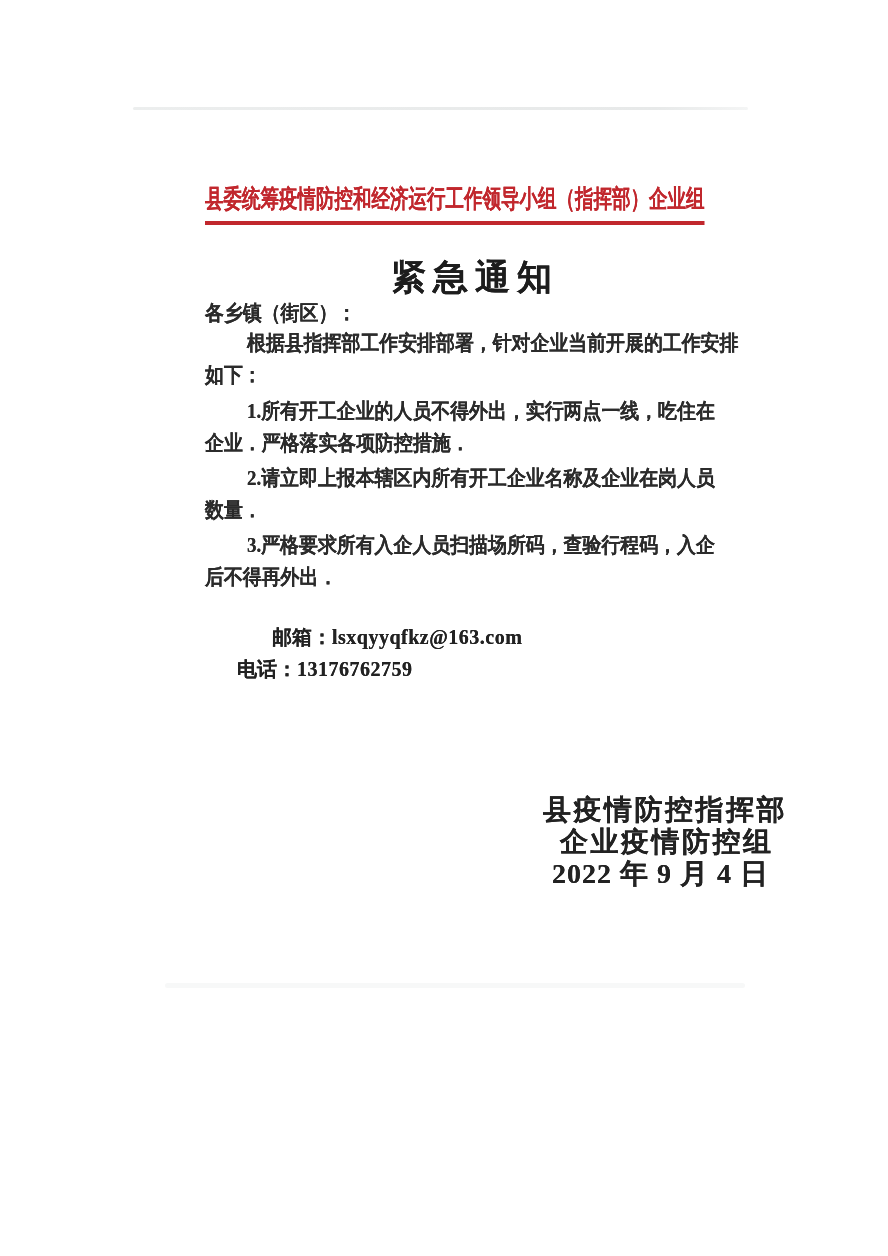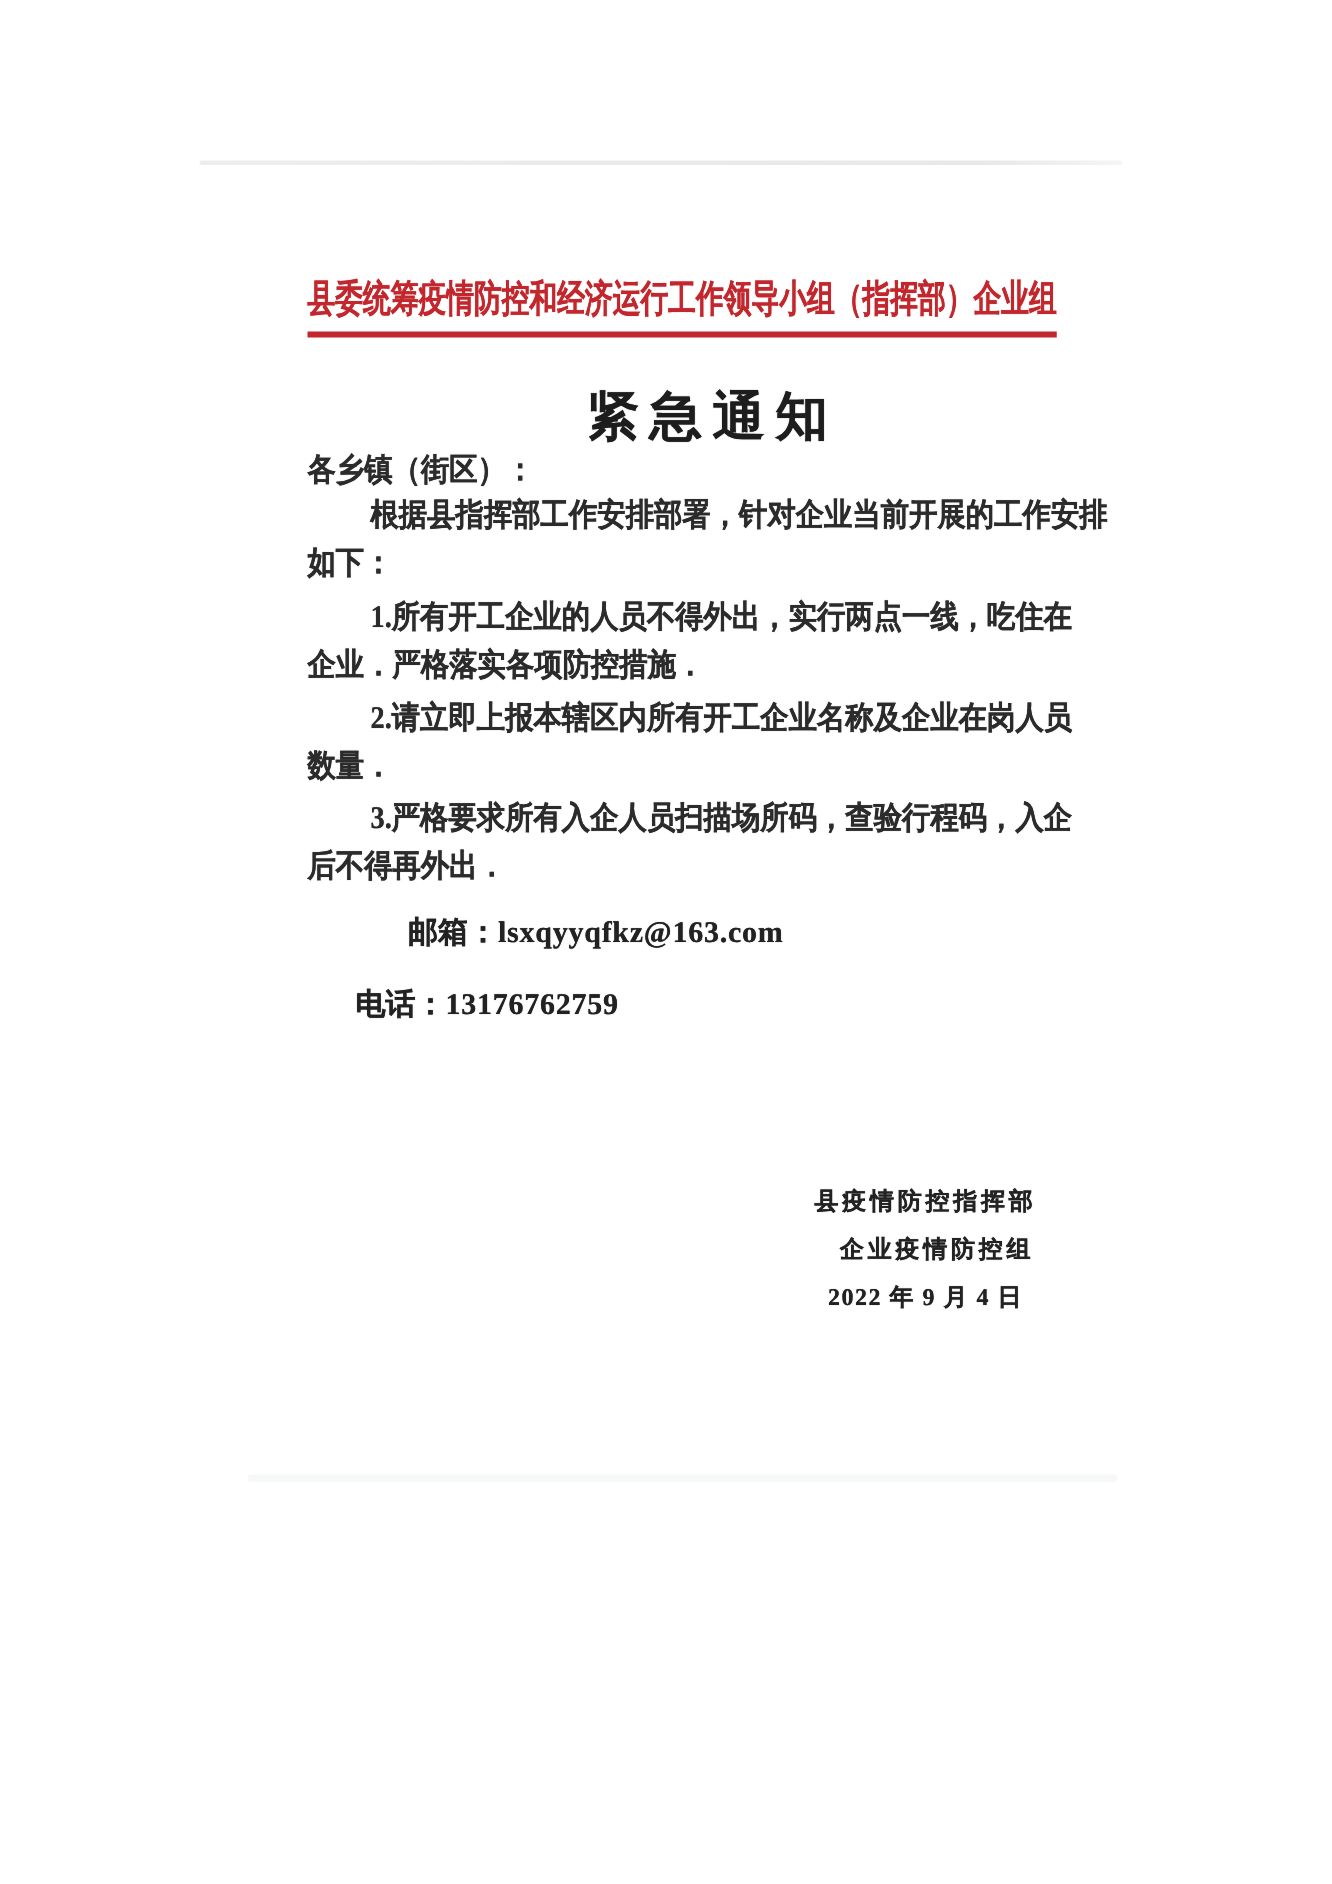--- a/index.html
+++ b/index.html
@@ -87,28 +87,28 @@
   .l8 { top: 563px; }
   
   .contact {
     position: absolute;
     color: #222222;
     font-size: 20px;
     font-weight: 700;
     white-space: nowrap;
     text-shadow: 0 0 0.5px #222222;
   }
-  .contact-email { top: 608px; left: 272px; }
+  .contact-email { top: 624px; left: 272px; }
   .contact-phone { top: 656px; left: 237px; }
   .contact .latin { font-family: "Liberation Serif", "DejaVu Serif", serif; letter-spacing: 0.5px; }
   
   .sig {
     position: absolute;
     color: #222222;
-    font-size: 16px;
+    font-size: 28px;
     font-weight: 700;
     letter-spacing: 2.5px;
     white-space: nowrap;
     text-shadow: 0 0 0.5px #222222;
   }
   .sig1 { top: 791px; left: 543px; }
   .sig2 { top: 823px; left: 560px; }
   .sig3 { top: 855px; left: 552px; letter-spacing: 1px; }
 </style>
 </head>

